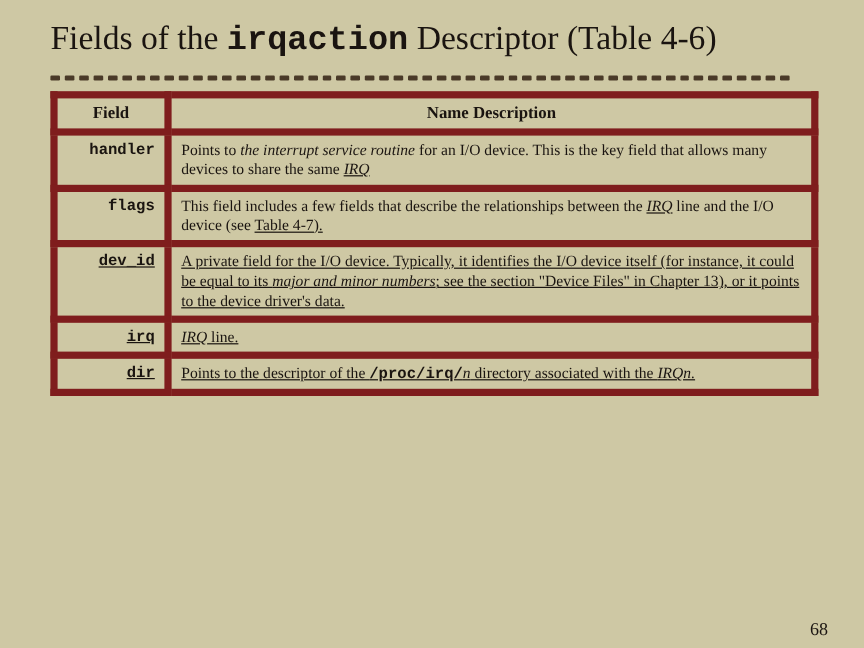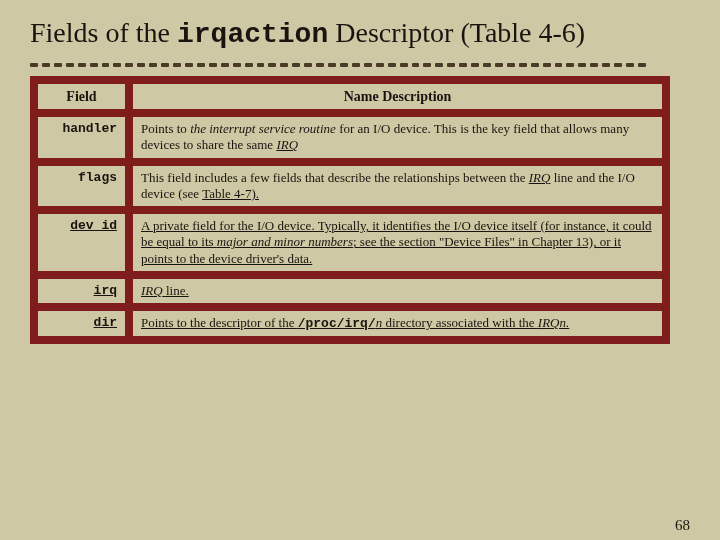--- a/index.html
+++ b/index.html
@@ -4,21 +4,21 @@
 <style>
   * { box-sizing: border-box; margin: 0; padding: 0; }
   body {
     width: 720px; height: 540px;
     background: #cec8a4;
     font-family: "Times New Roman", Times, serif;
     color: #1a1410;
     overflow: hidden;
     position: relative;
   }
-  .slide { padding: 16px 28px 8px 30px; }
+  .slide { padding: 16px 28px 8px 42px; }
   h1.title {
     font-size: 28px;
     font-weight: normal;
     line-height: 1.2;
     margin-bottom: 10px;
   }
   h1.title .mono {
     font-family: "Courier New", Courier, monospace;
     font-weight: bold;
   }
@@ -35,21 +35,21 @@
     background: #4a3a28;
     margin-right: 4px;
     border-radius: 1px;
   }
   table.fields {
     border-collapse: collapse;
     width: 640px;
     background: #cec8a4;
   }
   table.fields th, table.fields td {
-    border: 8px solid #7f1d1d;
+    border: 6px solid #7f1d1d;
     padding: 4px 8px;
     vertical-align: top;
     font-size: 13px;
     line-height: 1.25;
   }
   table.fields th {
     text-align: center;
     font-weight: bold;
     font-size: 14px;
   }

